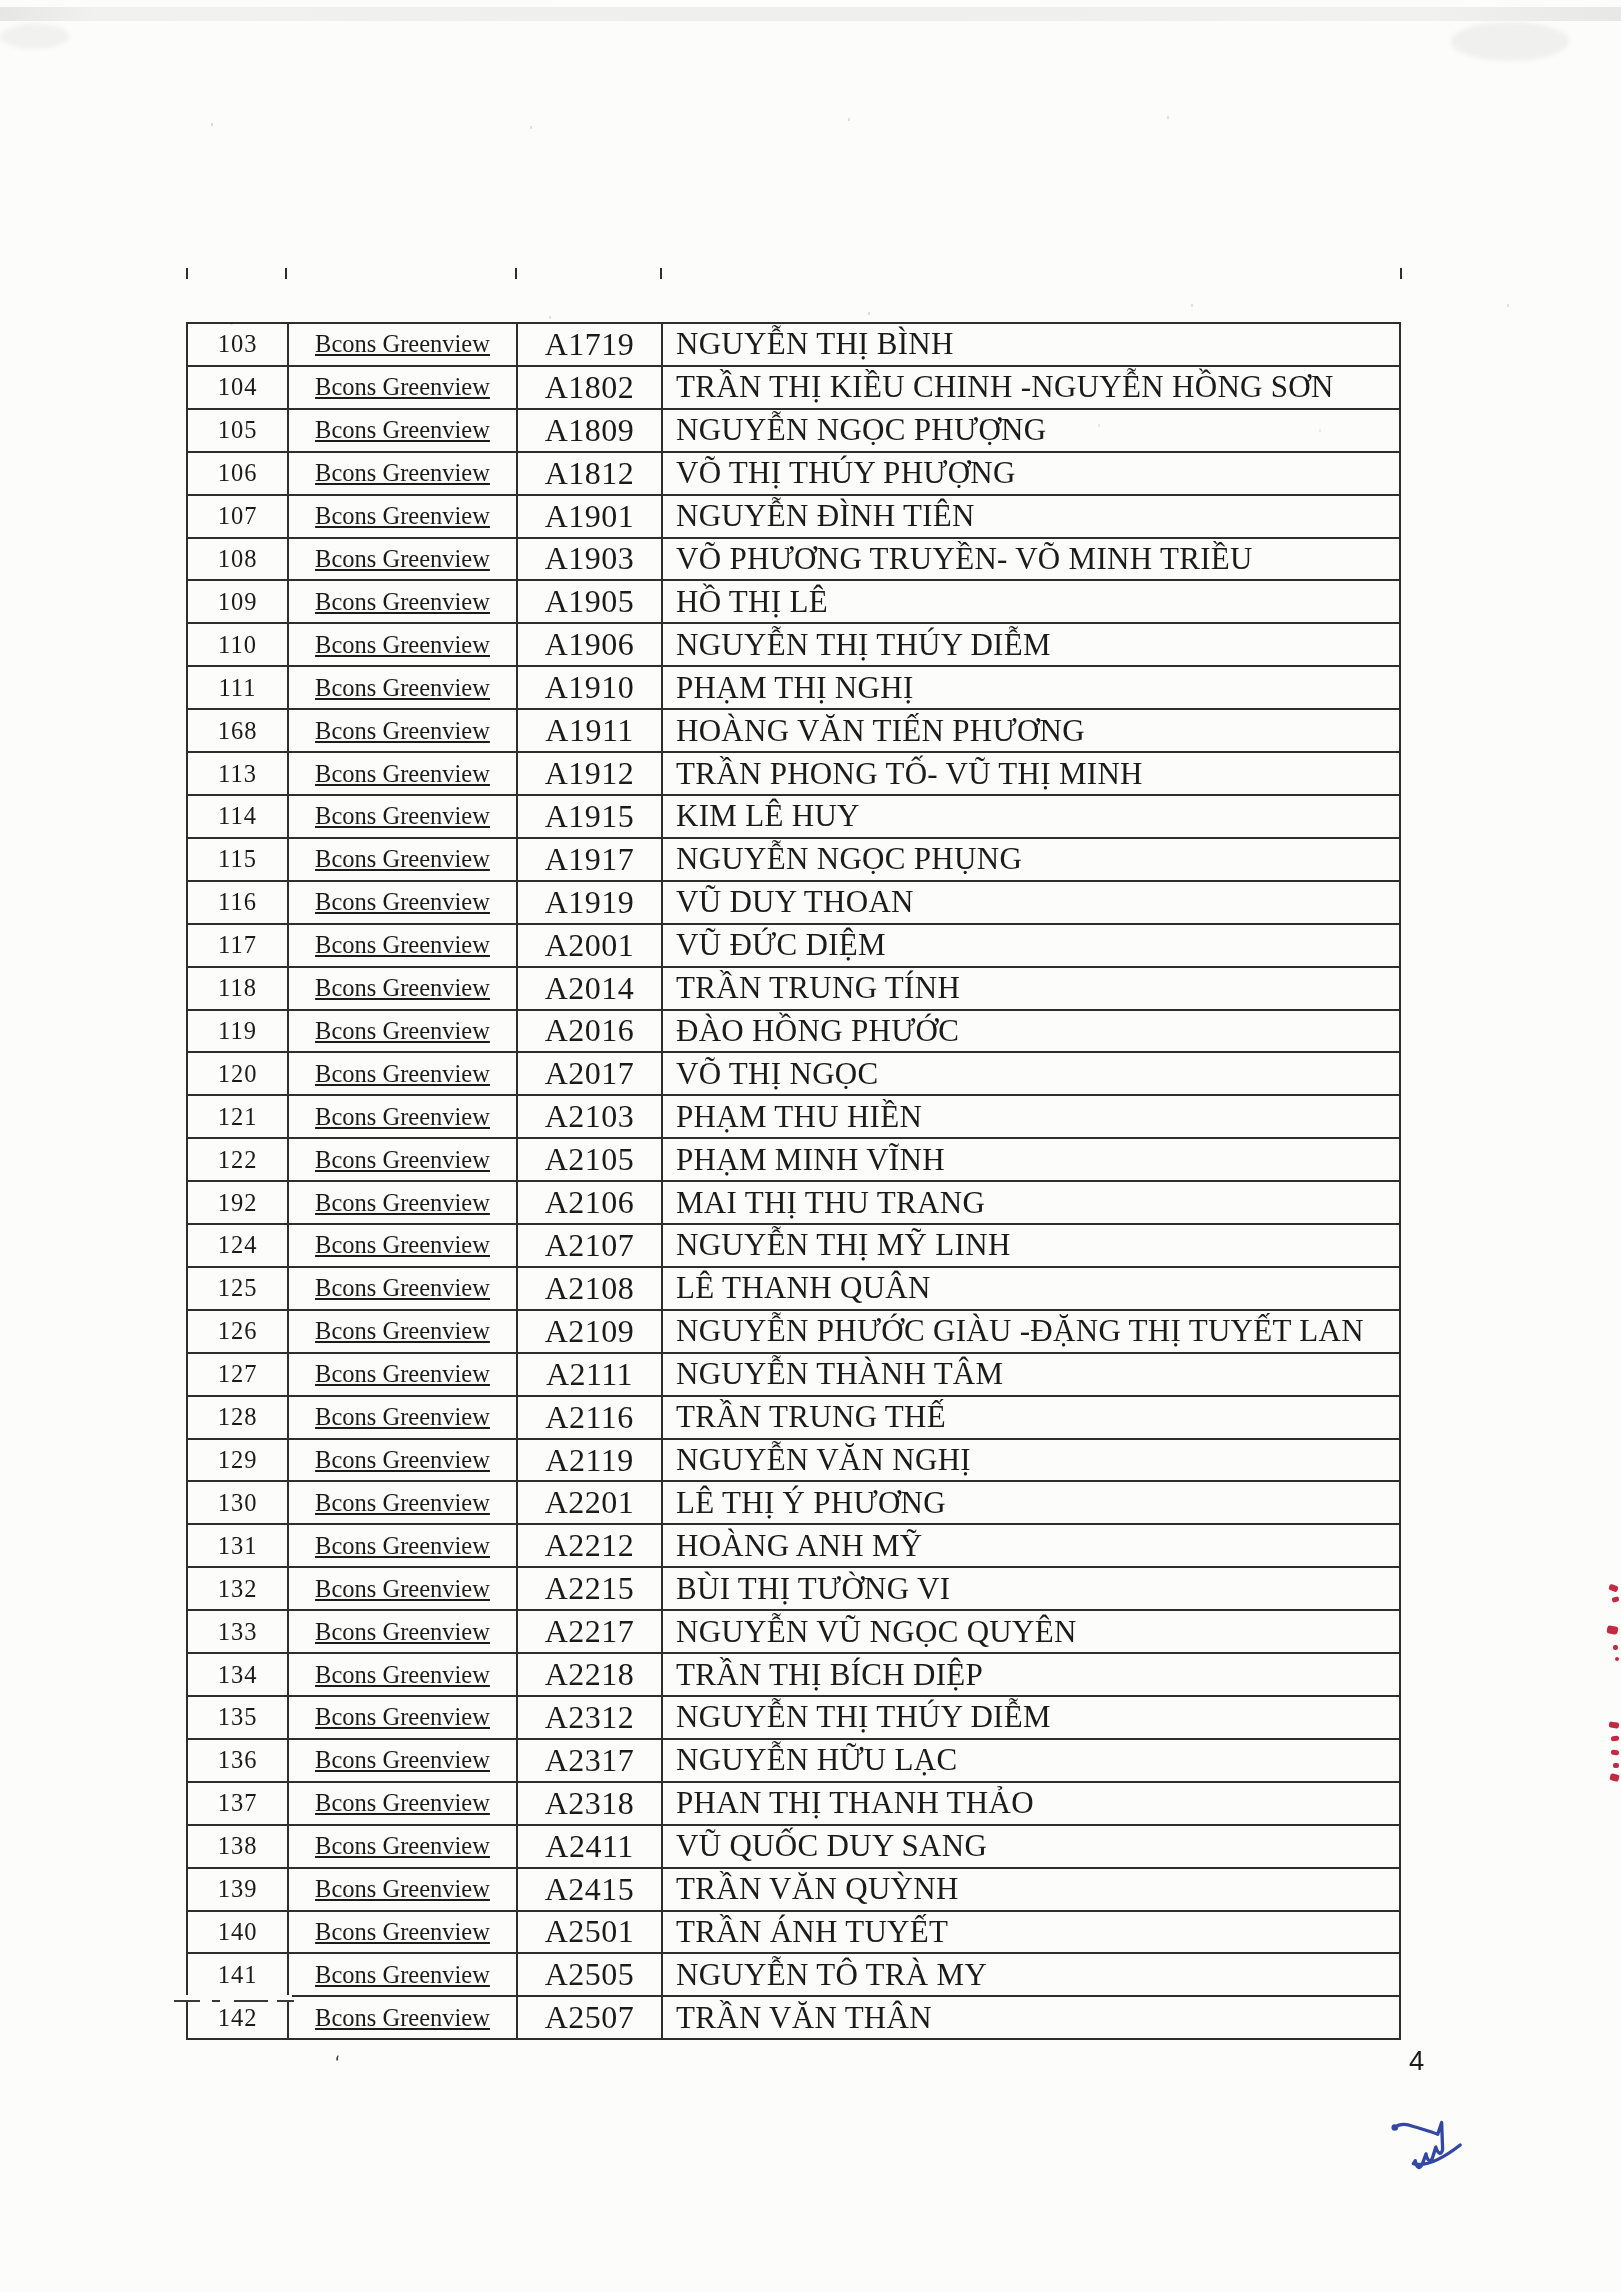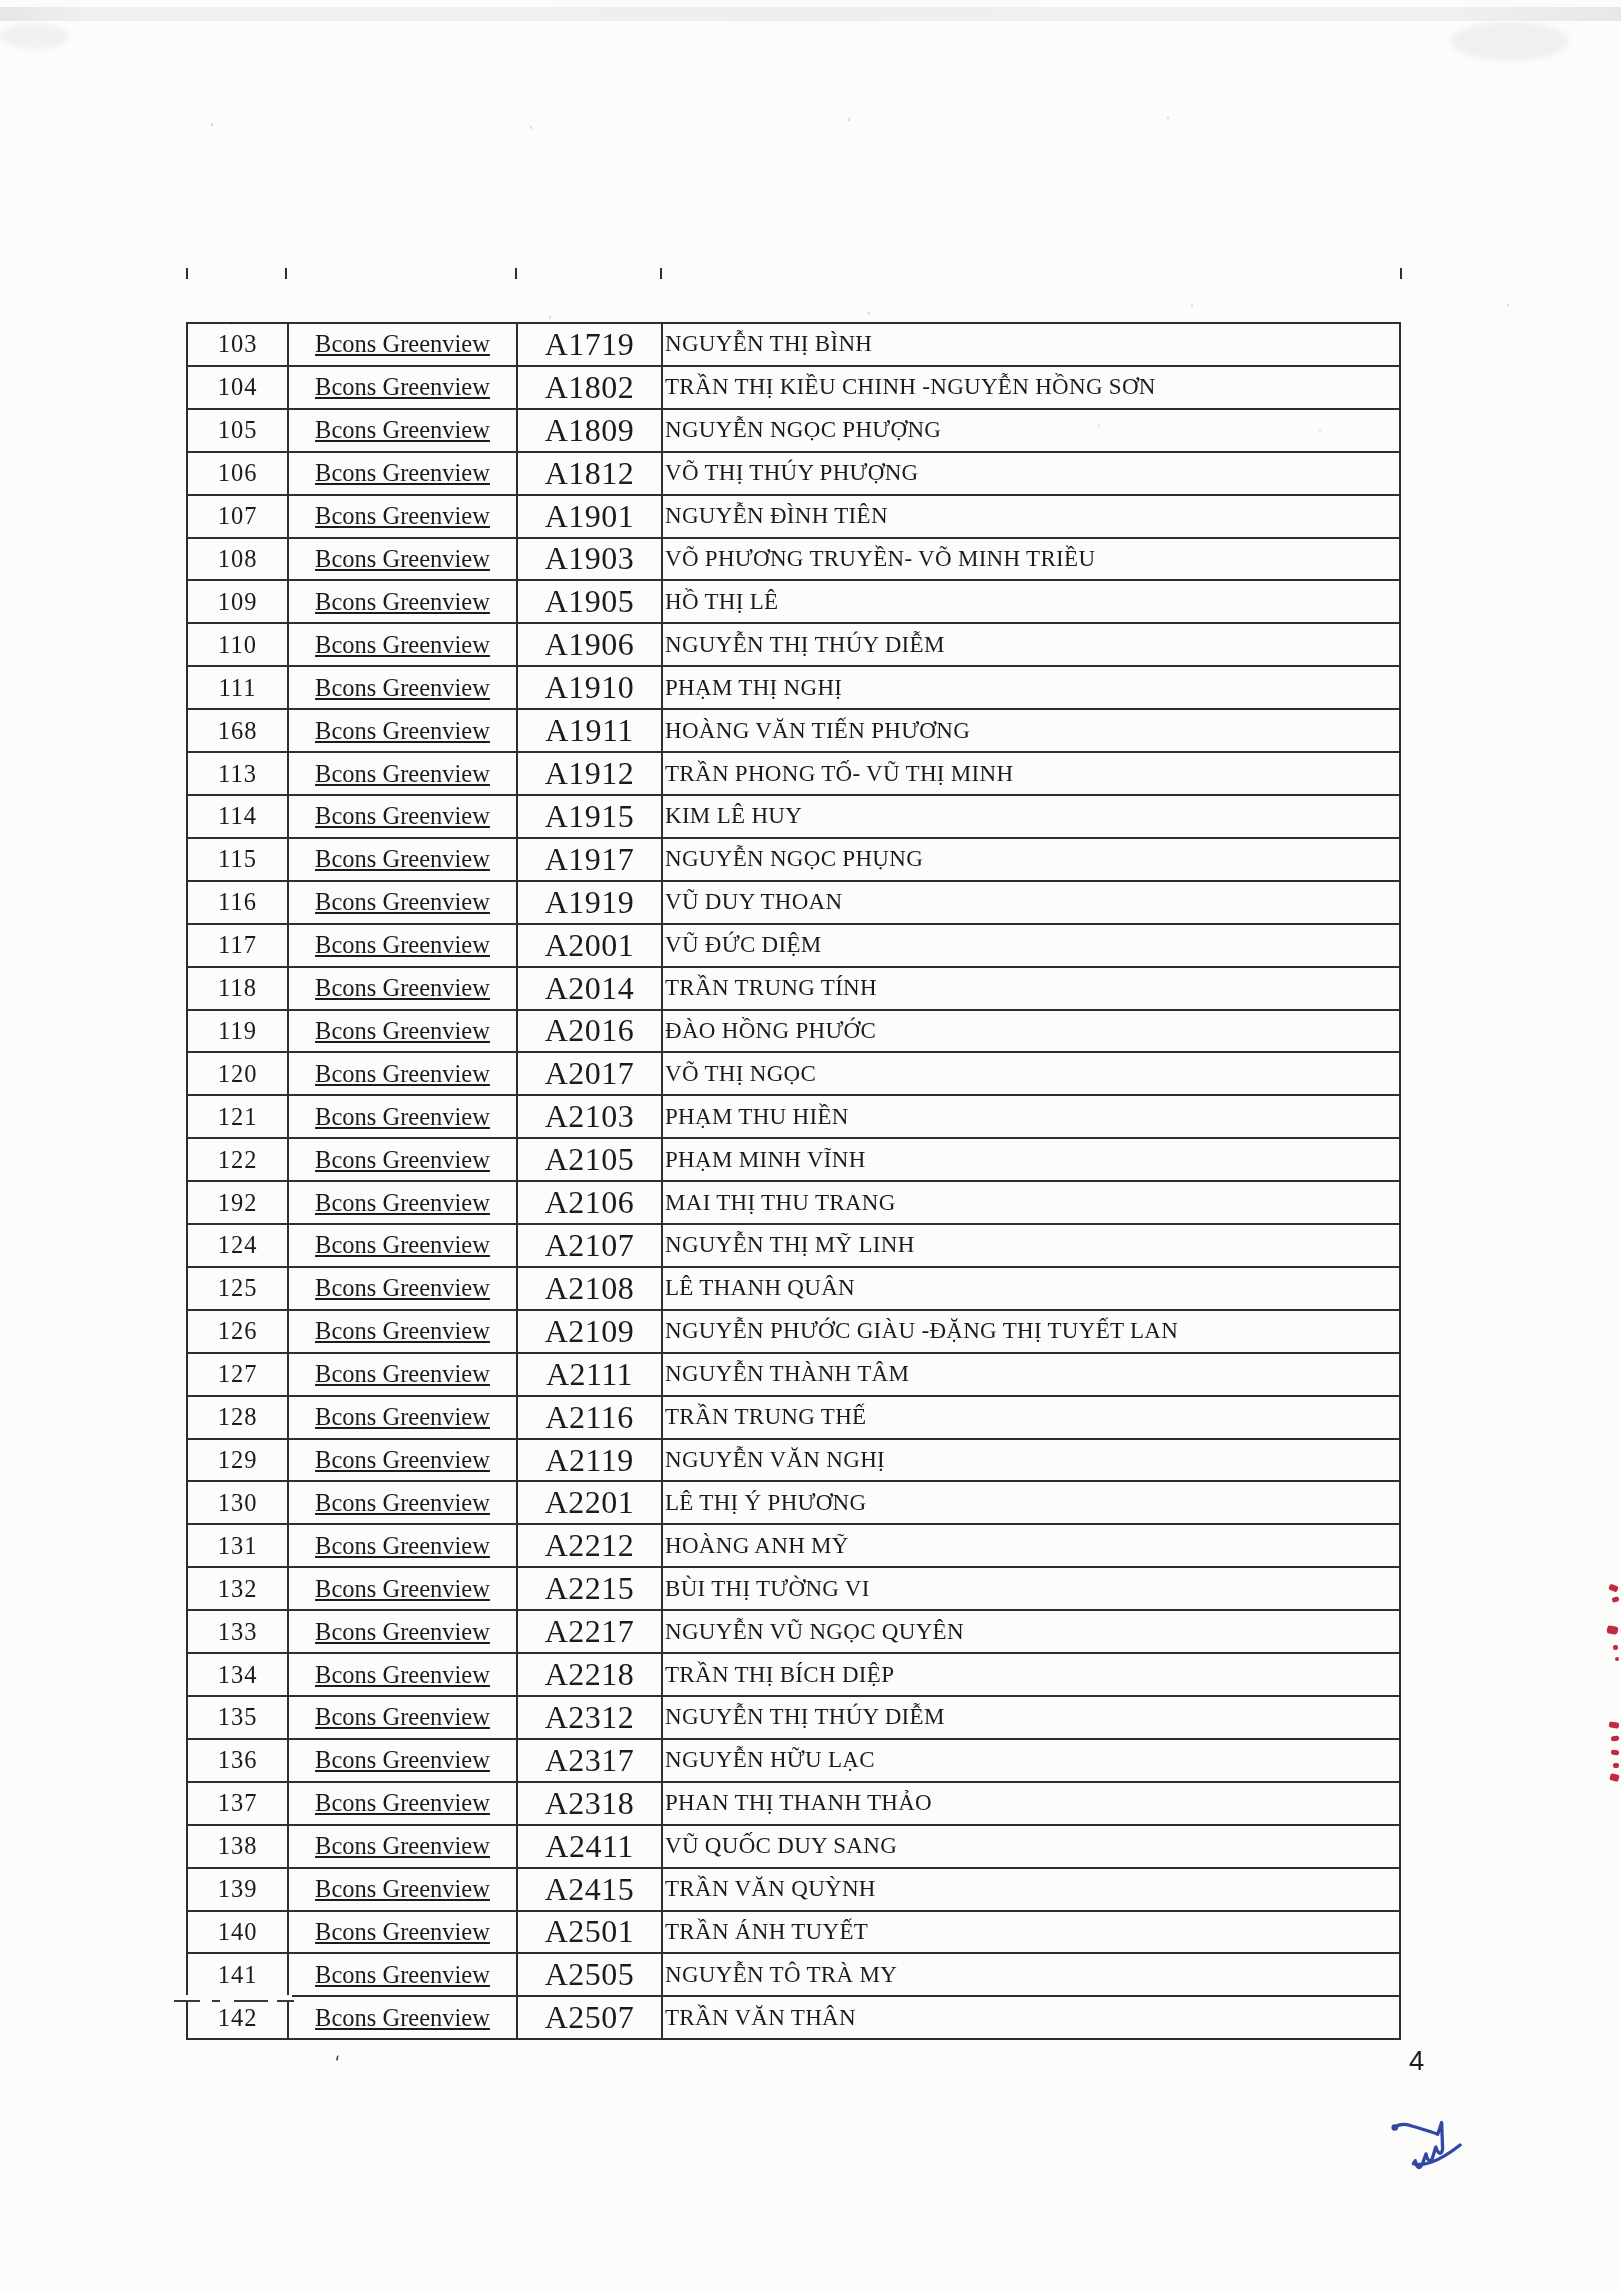--- a/index.html
+++ b/index.html
@@ -47,21 +47,21 @@
   .row{display:flex;flex:1 1 0;box-sizing:border-box;border-top:2px solid #2e2e2e;}
   .row:first-child{border-top:none;}
   .cell{
     box-sizing:border-box;
     display:flex;align-items:center;
     overflow:hidden;white-space:nowrap;
   }
   .c-no{width:99px;justify-content:center;font-size:24.5px;letter-spacing:1px;}
   .c-project{width:229px;justify-content:center;font-size:24.5px;border-left:2px solid #2e2e2e;text-decoration:underline;}
   .c-unit{width:145px;justify-content:center;font-size:32px;letter-spacing:0.5px;border-left:2px solid #2e2e2e;}
-  .c-name{flex:1;justify-content:flex-start;padding-left:2px;font-size:23px;letter-spacing:0.3px;border-left:2px solid #2e2e2e;}
+  .c-name{flex:1;justify-content:flex-start;padding-left:13px;font-size:31px;letter-spacing:0.3px;border-left:2px solid #2e2e2e;}
   
   .stub{position:absolute;top:268px;width:2px;height:10.8px;background:#2e2e2e;}
   
   .border-eraser{position:absolute;left:182px;top:1995px;width:110px;height:5.9px;background:#fcfcfb;}
   .dashdot{
     position:absolute;left:174px;top:2000px;width:120px;height:0;
     border-top:2.9px solid #3a3a3a;
     border-image:none;
     -webkit-mask-image:linear-gradient(90deg,#000 0 22%,transparent 22% 32%,#000 32% 38%,transparent 38% 50%,#000 50% 78%,transparent 78% 86%,#000 86% 100%);
     mask-image:linear-gradient(90deg,#000 0 22%,transparent 22% 32%,#000 32% 38%,transparent 38% 50%,#000 50% 78%,transparent 78% 86%,#000 86% 100%);

